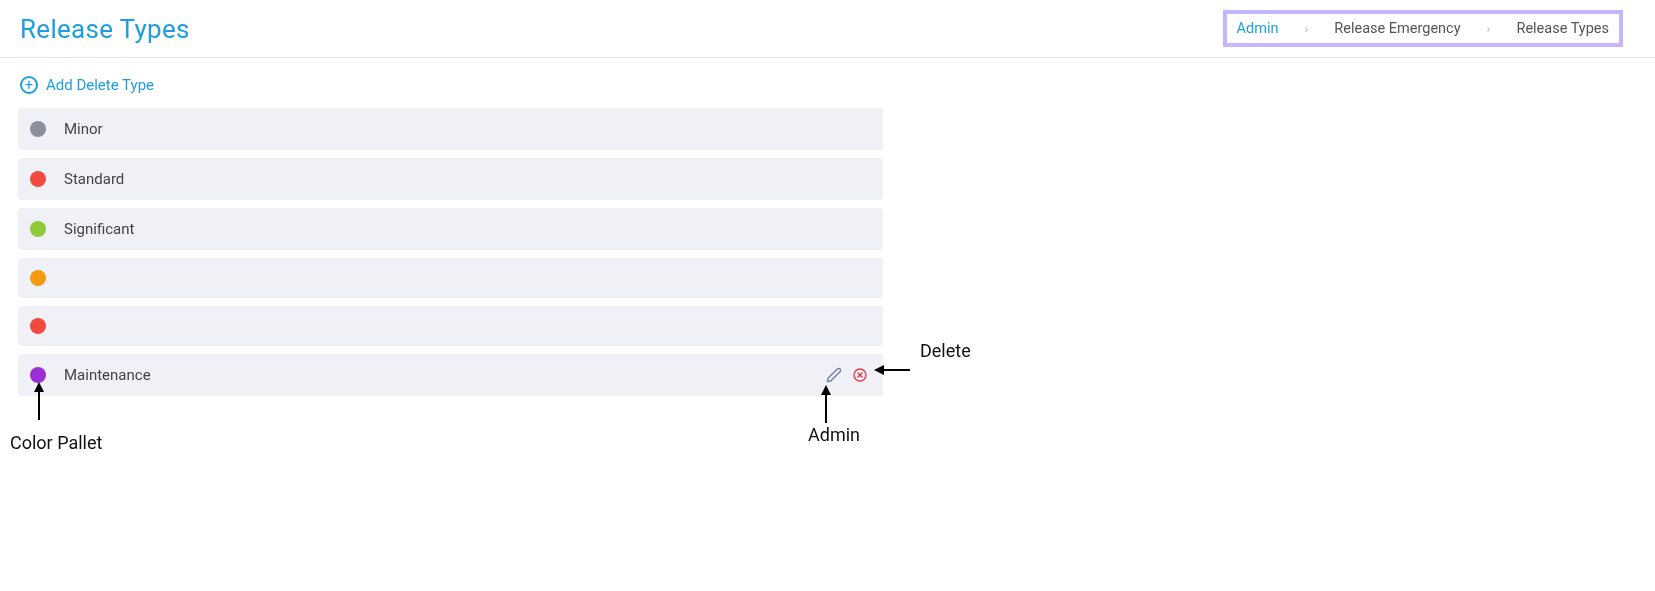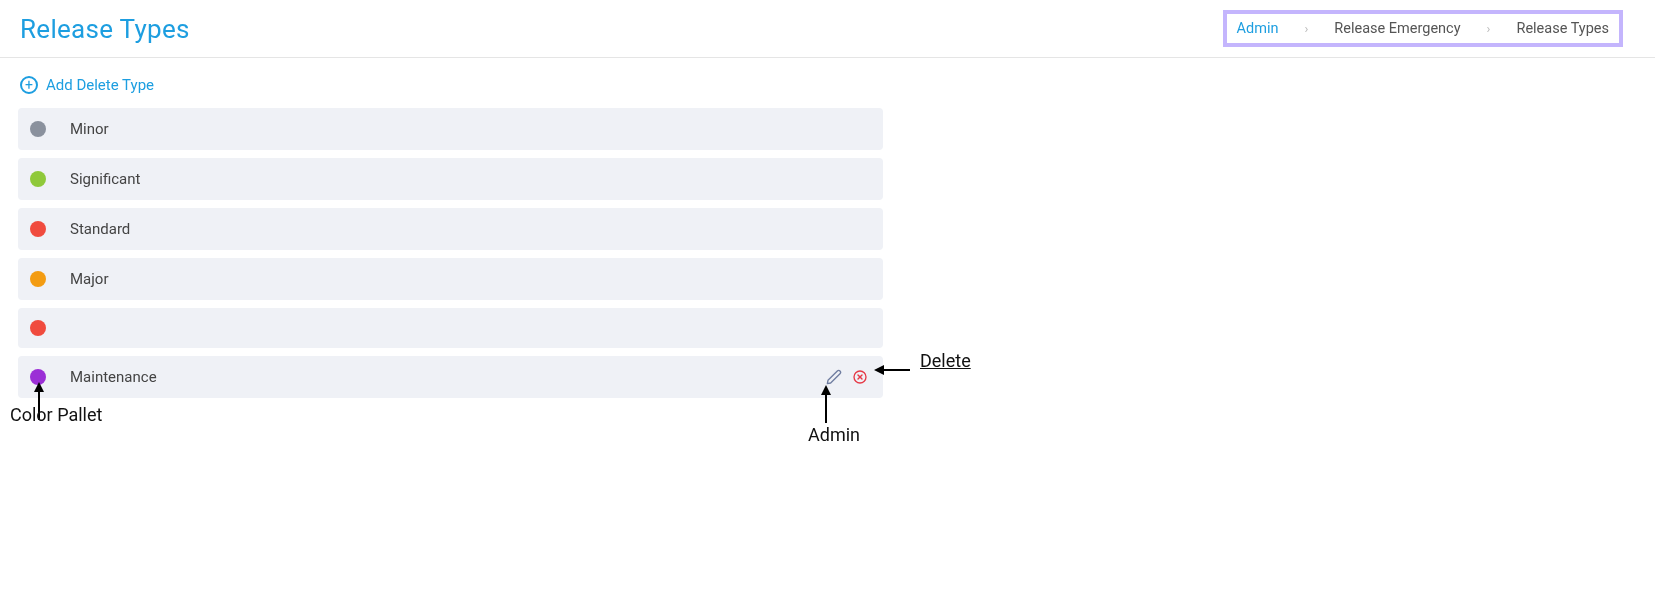--- a/index.html
+++ b/index.html
@@ -61,21 +61,21 @@
     font-size: 14px;
     line-height: 1;
   }
   .list { display: flex; flex-direction: column; gap: 8px; width: 865px; }
   .list-item {
     background: #eff1f6;
     border-radius: 4px;
     padding: 12px 12px;
     display: flex;
     align-items: center;
-    gap: 24px;
+    gap: 18px;
     font-size: 15px;
     color: #444;
     position: relative;
   }
   .dot {
     width: 16px; height: 16px;
     border-radius: 50%;
     flex-shrink: 0;
   }
   .item-label { flex: 1; }
@@ -138,30 +138,29 @@
     <span>Add Delete Type</span>
   </div>
 
   <div class="list" id="type-list">
 
   <div class="list-item">
         <span class="dot" style="background: rgb(138, 145, 157);"></span>
         <span class="item-label">Minor</span>
       </div>
       <div class="list-item">
+        <span class="dot" style="background: rgb(240, 75, 62);"></span>
+        <span class="item-label">Standard</span>
+      </div>
+      <div class="list-item">
         <span class="dot" style="background: rgb(143, 201, 58);"></span>
         <span class="item-label">Significant</span>
       </div>
       <div class="list-item">
-        <span class="dot" style="background: rgb(240, 75, 62);"></span>
-        <span class="item-label">Standard</span>
-      </div>
-      <div class="list-item">
         <span class="dot" style="background: rgb(243, 156, 18);"></span>
-        <span class="item-label">Major</span>
       </div>
       <div class="list-item">
         <span class="dot" style="background: rgb(240, 75, 62);"></span>
       </div>
       <div class="list-item">
         <span class="dot" style="background: rgb(155, 47, 214);"></span>
         <span class="item-label">Maintenance</span>
         <div class="row-actions">
           <span class="icon-btn">
             <svg width="16" height="16" viewBox="0 0 24 24" fill="none" stroke="#6f7da0" stroke-width="2" stroke-linecap="round" stroke-linejoin="round">
@@ -175,21 +174,21 @@
               <line x1="15" y1="9" x2="9" y2="15"></line>
             </svg>
           </span>
         </div>
       </div>
     </div>
 </div>
 
 <div class="arrow-head-up" style="left:34px; top:382px;"></div>
 <div class="arrow-line" style="left:38px; top:390px; width:2px; height:30px;"></div>
-<div class="annotation" style="left:10px; top:404px;">Color Pallet</div>
+<div class="annotation" style="left:10px; top:432px;">Color Pallet</div>
 
 <div class="arrow-head-up" style="left:821px; top:385px;"></div>
 <div class="arrow-line" style="left:825px; top:393px; width:2px; height:30px;"></div>
 <div class="annotation" style="left:808px; top:424px;">Admin</div>
 
 <div class="arrow-head-left" style="left:874px; top:365px;"></div>
 <div class="arrow-line" style="left:882px; top:369px; width:28px; height:2px;"></div>
-<div class="annotation" style="left:920px; top:350px;text-decoration:underline;">Delete</div>
+<div class="annotation" style="left:920px; top:340px;">Delete</div>
 
 </body></html>

